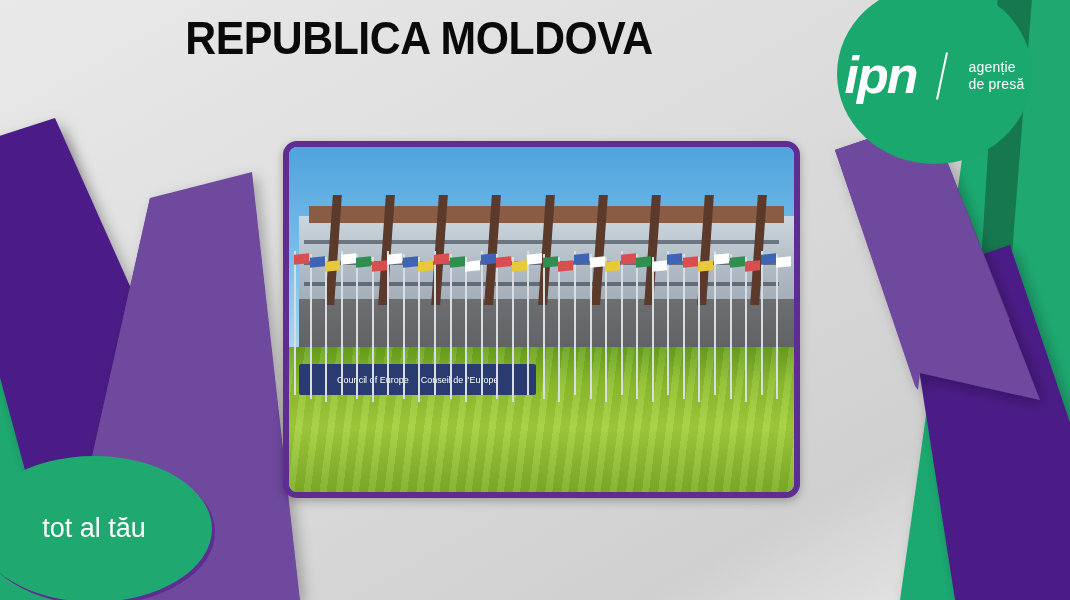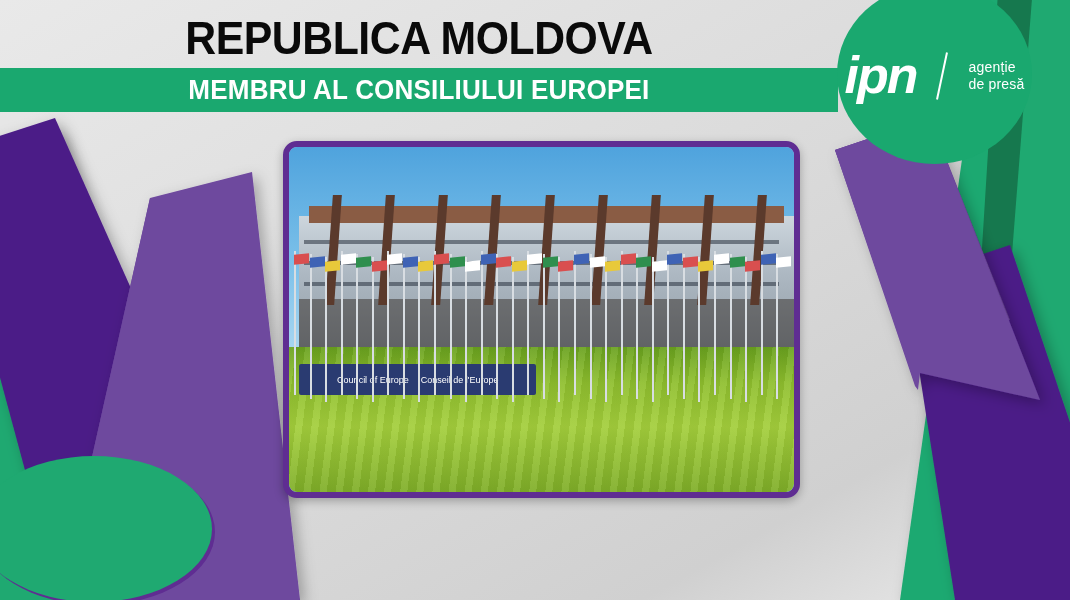--- a/index.html
+++ b/index.html
@@ -138,23 +138,20 @@
       <polygon points="1035,-40 1130,-40 1130,600 985,600" fill="#1fa971"></polygon>
       <polygon points="905,280 1010,245 1130,600 955,600" fill="#4c1d87" filter="url(#sh)"></polygon>
       <polygon points="835,150 930,118 1010,320 915,360" fill="#6e489e"></polygon>
       <polygon points="835,150 930,118 1035,390 918,370 916,385" fill="#6e489e"></polygon>
       <polygon points="835,150 930,118 1040,400 920,373 918,390 915,386" fill="#6e489e" filter="url(#sh)"></polygon>
     </g>
   </svg>
 
   <div id="headline-block">
     <div id="main-title">REPUBLICA MOLDOVA</div>
-    <div id="green-banner">
-      <div id="subtitle">MEMBRU AL CONSILIULUI EUROPEI</div>
-    </div>
   </div>
 
   <div id="photo-frame">
     <div id="photo-inner">
       <div class="ph-sky"></div>
       <div class="bldg" id="bmain"></div>
       <div class="bldg" id="broof"></div>
       <div class="bldg" id="bshadow"></div>
       <div class="winrow" style="top:27%"></div>
       <div class="winrow" style="top:33%"></div>
@@ -250,18 +247,19 @@
       <div id="ipn-slash"></div>
       <div id="ipn-tag">
         <div>agenție</div>
         <div>de presă</div>
       </div>
     </div>
   </div>
 
   <div id="nou-badge">
     <div id="nou-text">
+      <div class="lt">tot al tău</div>
     </div>
   </div>
 
 
 
 </div>
 
 </body></html>

